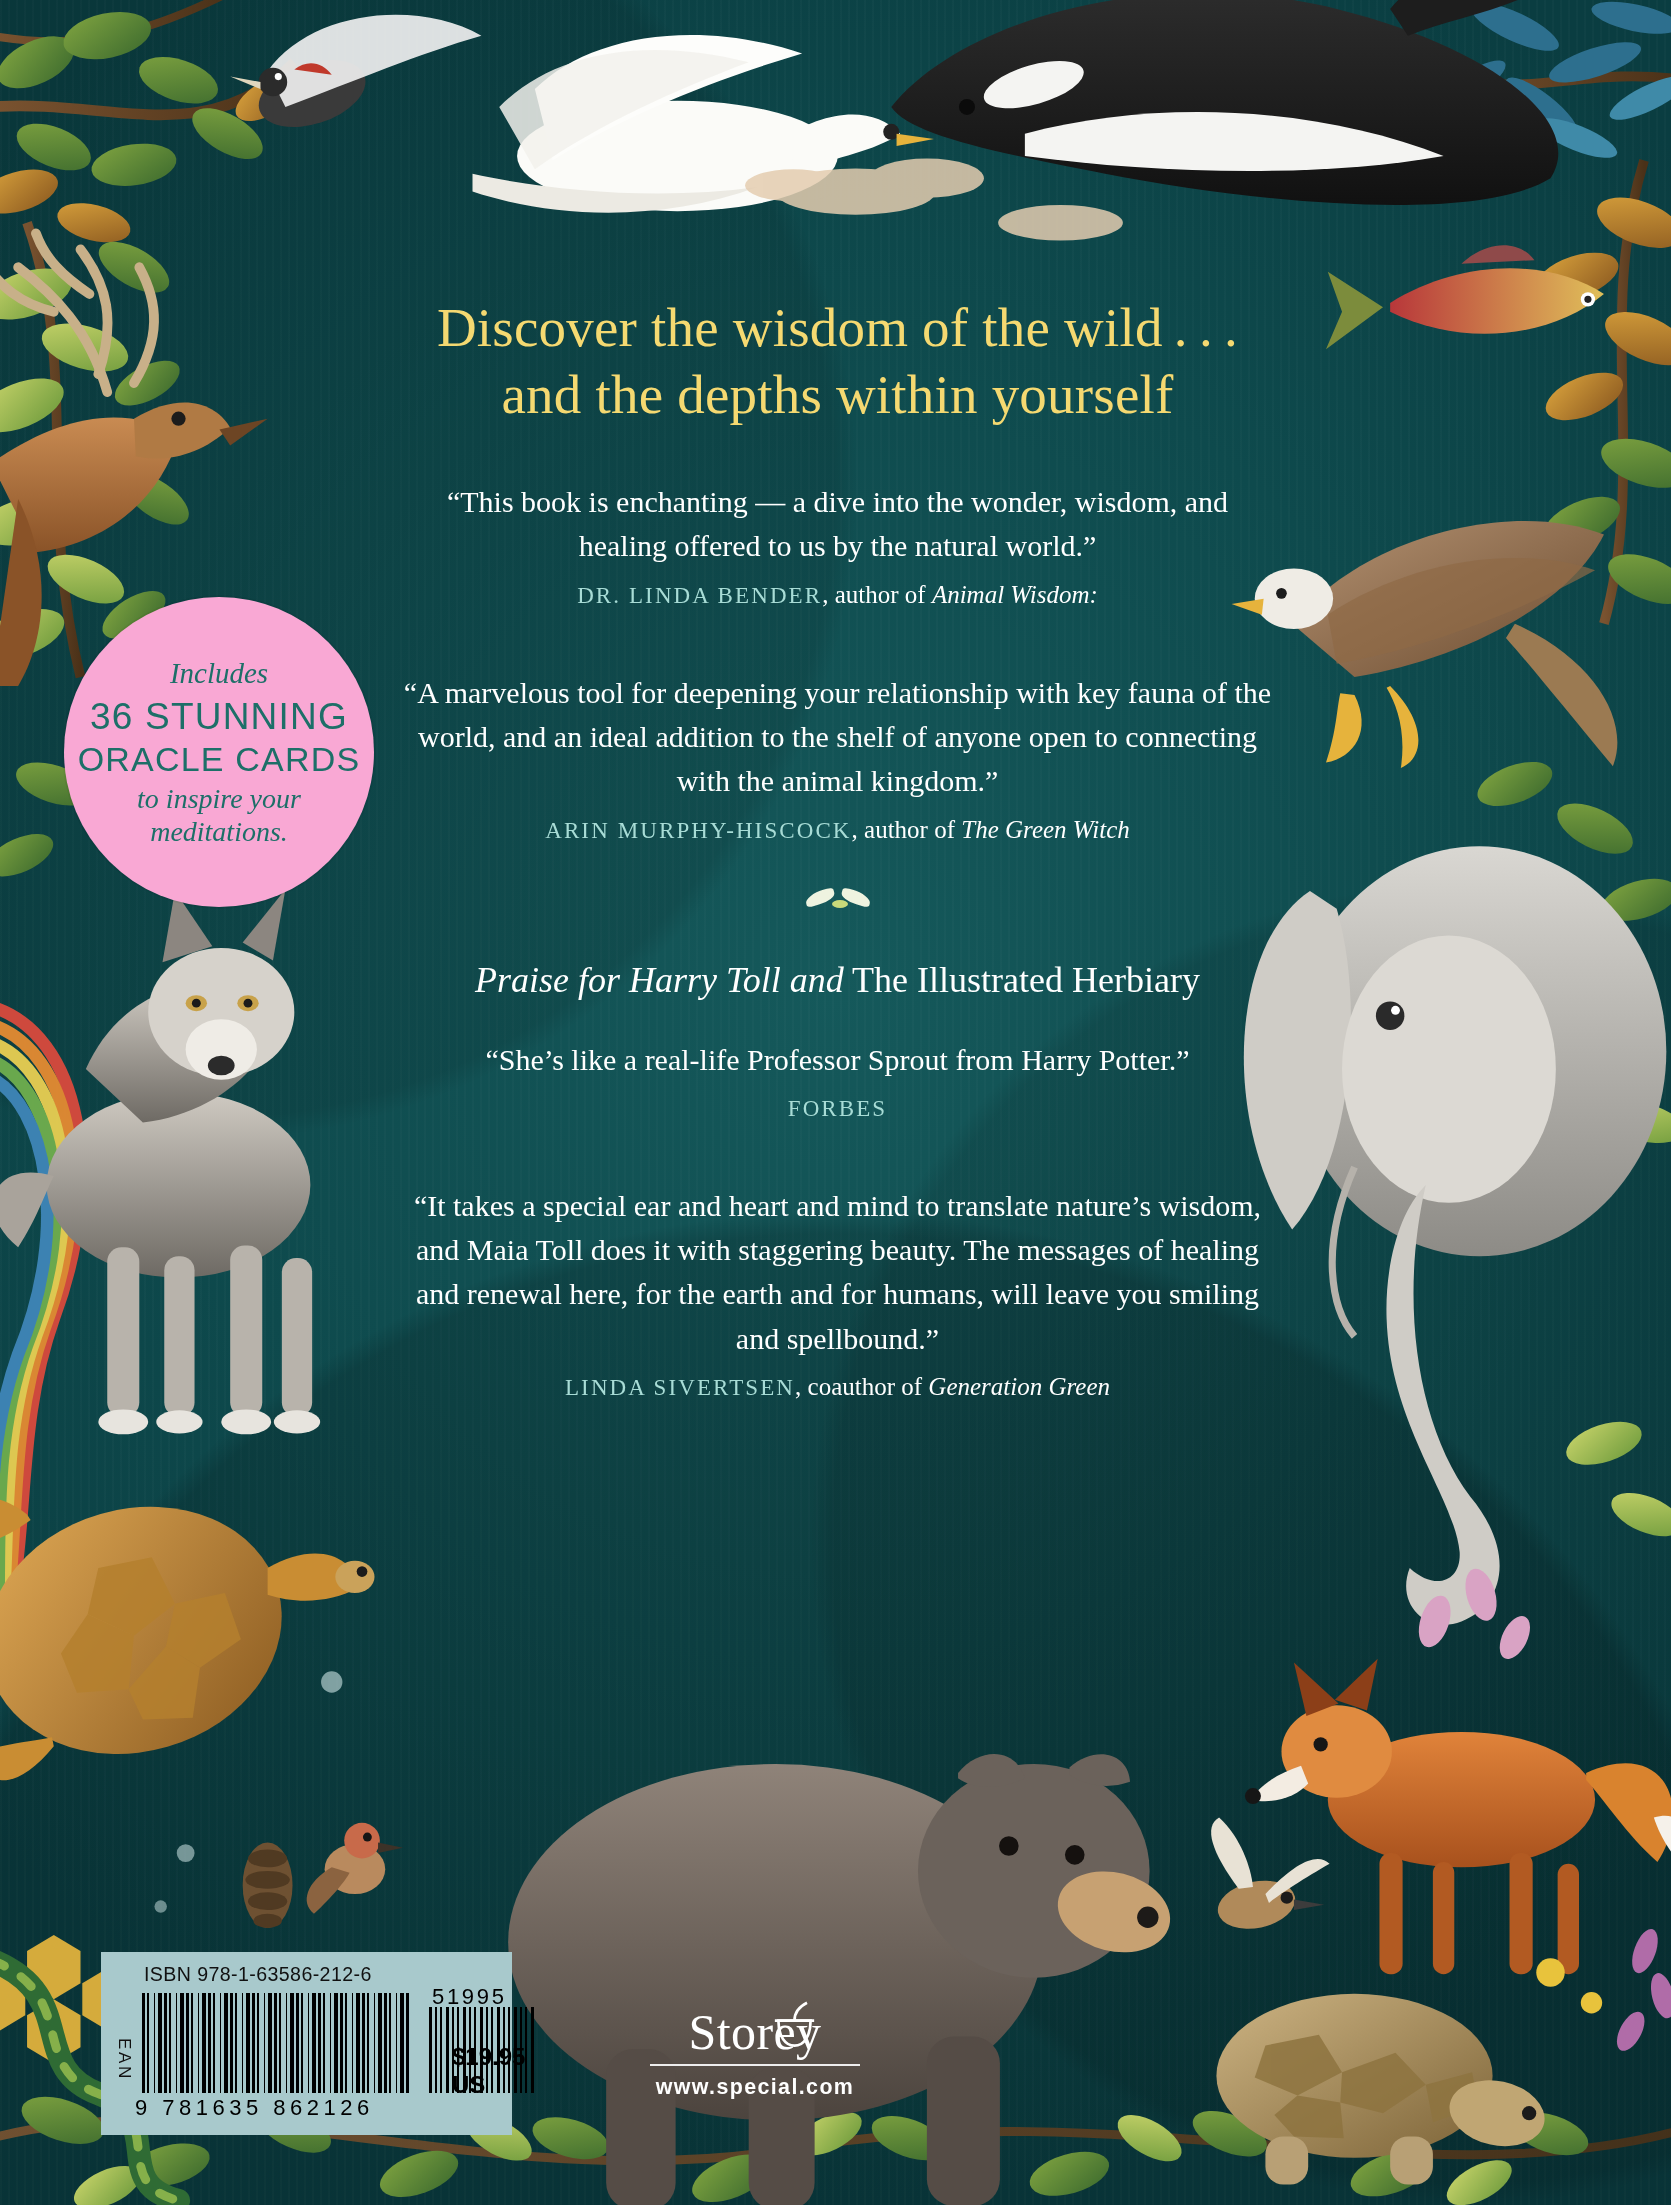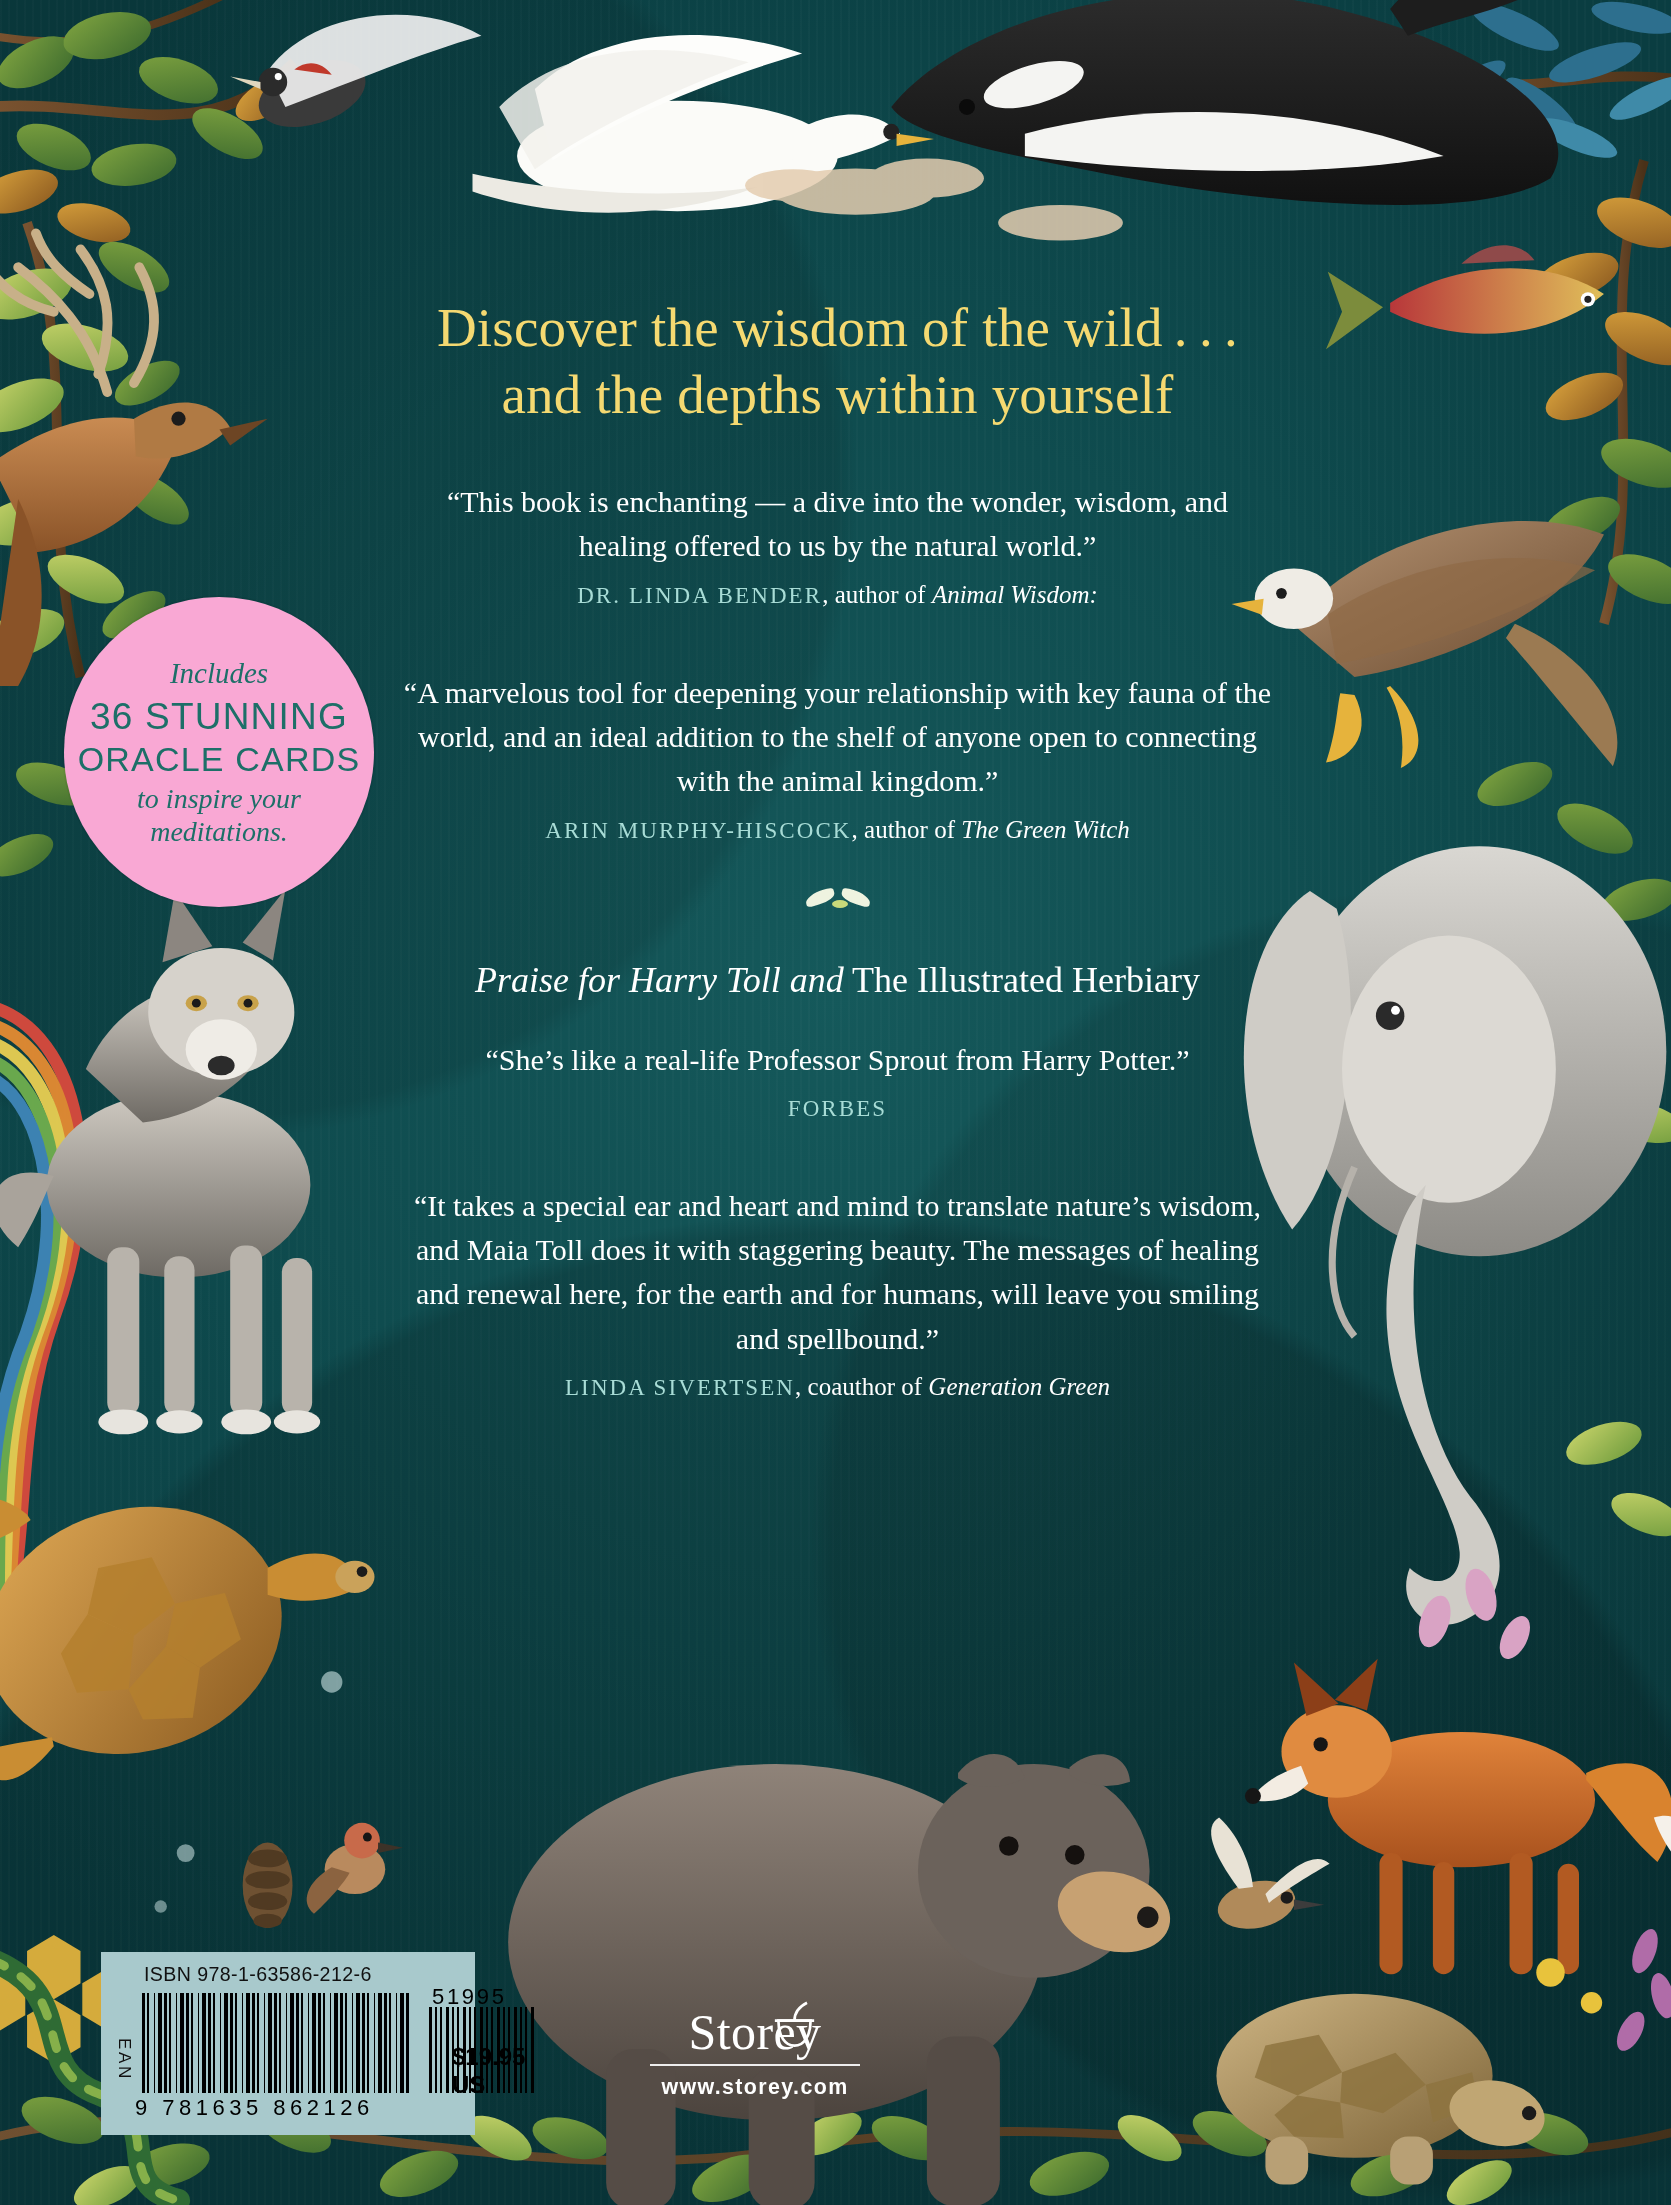--- a/index.html
+++ b/index.html
@@ -138,21 +138,21 @@
     font-family: "Liberation Sans", sans-serif;
     margin-bottom: 3.6px;
   }
   .badge .b4 { font-style: italic; font-size: 28px; }
   .badge .b5 { font-style: italic; font-size: 28px; }
 
   
   .barcode-box {
     position: absolute;
     left: 101px; bottom: 70px;
-    width: 374px; height: 183px;
+    width: 411px; height: 183px;
     background: #a8c9cc;
     display: flex;
     padding: 9px 10.7px 7.1px 10.7px;
   }
   .isbn-text {
     position: absolute; left: 43px; top: 10.7px;
     font-family: "Liberation Sans", sans-serif;
     font-size: 19.6px; color: #111;
     letter-spacing: 0.4px;
   }
@@ -709,15 +709,15 @@
 <div class="publisher">
   <span class="name">
     <span>Storey</span>
     <svg class="mortar" viewBox="0 0 48 56">
       <path d="M6 22 H42 C42 40 34 50 24 50 C14 50 6 40 6 22 Z" fill="none" stroke="#ffffff" stroke-width="3"></path>
       <path d="M24 22 C24 12 30 6 38 2" fill="none" stroke="#ffffff" stroke-width="3"></path>
       <path d="M2 22 H46" stroke="#ffffff" stroke-width="3"></path>
     </svg>
   </span>
   <div class="rule"></div>
-  <span class="url">www.storey.com</span>
+  <span class="url">www.special.com</span>
 </div>
 
 
 </body></html>

